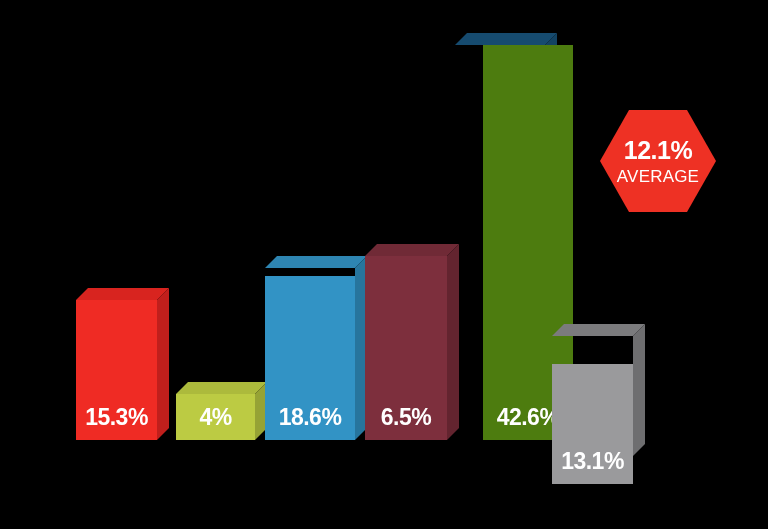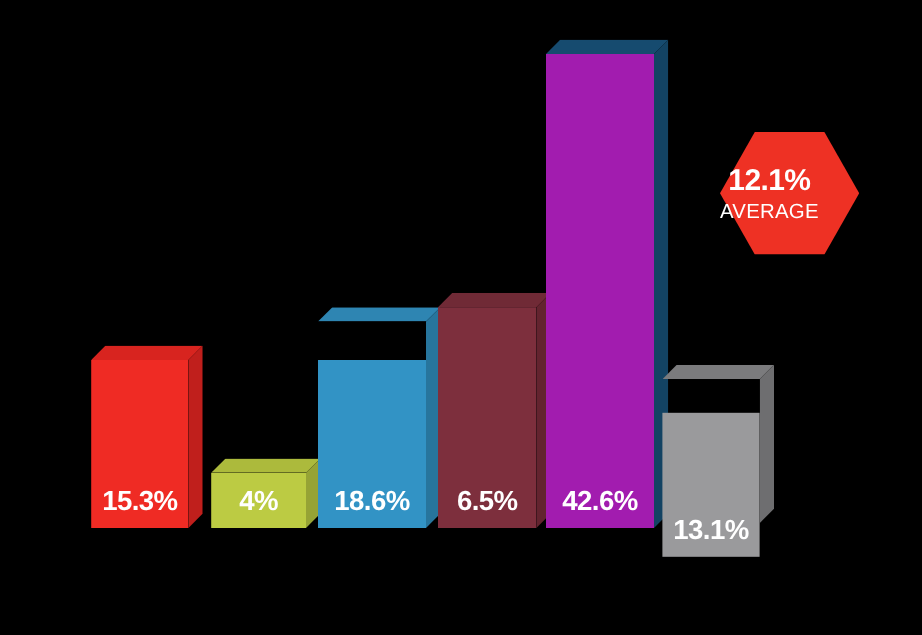--- a/index.html
+++ b/index.html
@@ -58,21 +58,21 @@
     font-size: 23px;
     letter-spacing: -0.5px;
     line-height: 1;
     bottom: 11px;
     white-space: nowrap;
   }
   .badge {
     position: absolute;
     display: flex;
     flex-direction: column;
-    align-items: flex-start;
+    align-items: center;
     justify-content: center;
   }
   .badge svg {
     position: absolute;
     left: 0;
     top: 0;
   }
   .badge-text {
     position: relative;
     text-align: center;
@@ -109,42 +109,42 @@
       <div class="cap" style="width: 91px; height: 12px; top: -12px; background: rgb(172, 186, 60); clip-path: polygon(0px 100%, 12px 0px, 100% 0px, 79px 100%);"></div>
       <div class="side" style="width: 12px; height: 58px; top: -12px; background: rgb(150, 163, 53); clip-path: polygon(0px 12px, 100% 0px, 100% 46px, 0px 100%);"></div>
       <div class="face" style="height: 46px; background: rgb(188, 203, 67);">
         <div class="bar-label">4%</div>
       </div>
     </div>
 
     <div class="bar" id="bar-2" style="left: 265px; top: 268px; width: 90px; height: 172px;">
       <div class="cap" style="width: 102px; height: 12px; top: -12px; background: rgb(46, 133, 178); clip-path: polygon(0px 100%, 12px 0px, 100% 0px, 90px 100%);"></div>
       <div class="side" style="width: 12px; height: 184px; top: -12px; background: rgb(39, 117, 157); clip-path: polygon(0px 12px, 100% 0px, 100% 172px, 0px 100%);"></div>
-      <div class="face" style="height: 140px; background: rgb(50, 147, 197);">
+      <div class="face" style="height: 164px; background: rgb(50, 147, 197);">
         <div class="bar-label">18.6%</div>
       </div>
     </div>
 
     <div class="bar" id="bar-3" style="left: 365px; top: 256px; width: 82px; height: 184px;">
       <div class="cap" style="width: 94px; height: 12px; top: -12px; background: rgb(112, 42, 54); clip-path: polygon(0px 100%, 12px 0px, 100% 0px, 82px 100%);"></div>
       <div class="side" style="width: 12px; height: 196px; top: -12px; background: rgb(99, 36, 47); clip-path: polygon(0px 12px, 100% 0px, 100% 184px, 0px 100%);"></div>
       <div class="face" style="height: 184px; background: rgb(125, 47, 61);">
         <div class="bar-label">6.5%</div>
       </div>
     </div>
 
     <div class="bar" id="bar-4" style="left: 455px; top: 45px; width: 90px; height: 395px;">
       <div class="cap" style="width: 102px; height: 12px; top: -12px; background: rgb(22, 75, 111); clip-path: polygon(0px 100%, 12px 0px, 100% 0px, 90px 100%);"></div>
       <div class="side" style="width: 12px; height: 407px; top: -12px; background: rgb(19, 67, 99); clip-path: polygon(0px 12px, 100% 0px, 100% 395px, 0px 100%);"></div>
-      <div class="face" style="height: 395px; background: #a21caf;">
+      <div class="face" style="height: 395px; background: #4d7c0f; margin-left: 28px;">
         <div class="bar-label">42.6%</div>
       </div>
     </div>
 
-    <div class="bar" id="bar-5" style="left: 552px; top: 316px; width: 81px; height: 148px;">
+    <div class="bar" id="bar-5" style="left: 552px; top: 336px; width: 81px; height: 148px;">
       <div class="cap" style="width: 93px; height: 12px; top: -12px; background: rgb(123, 123, 125); clip-path: polygon(0px 100%, 12px 0px, 100% 0px, 81px 100%);"></div>
       <div class="side" style="width: 12px; height: 132px; top: -12px; background: rgb(110, 110, 112); clip-path: polygon(0px 12px, 100% 0px, 100% 120px, 0px 100%);"></div>
       <div class="face" style="height: 120px; background: rgb(154, 154, 156);">
         <div class="bar-label">13.1%</div>
       </div>
     </div>
 
     <div class="badge" id="avg-badge" style="left: 600px; top: 110px; width: 116px; height: 102px;">
       <svg id="avg-hex-svg" viewBox="0 0 116 102" width="116" height="102" preserveAspectRatio="none">
         <polygon id="avg-hex-poly" points="29,0 87,0 116,51 87,102 29,102 0,51" fill="#ee3124"></polygon>

